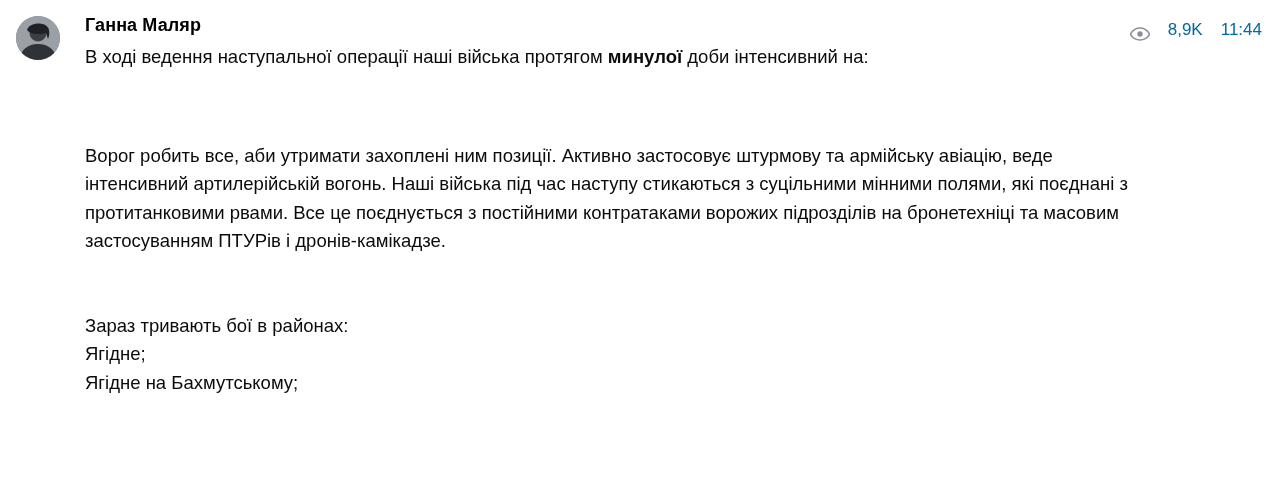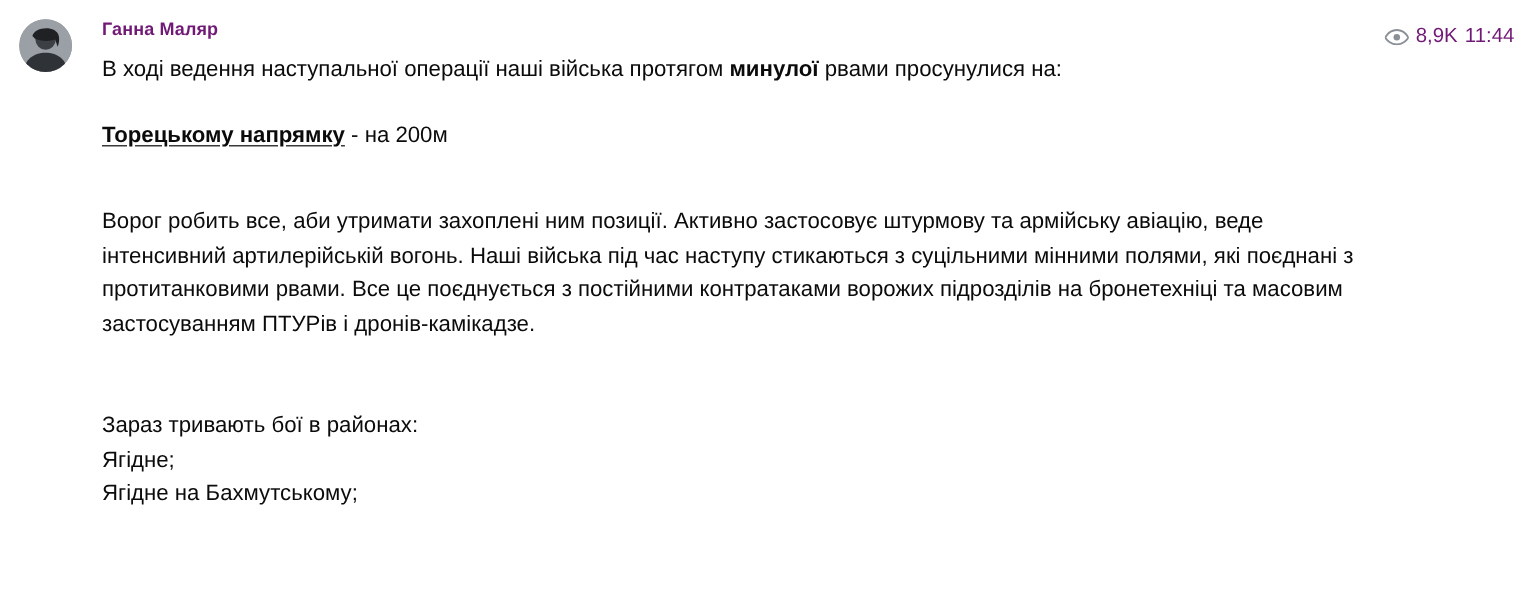--- a/index.html
+++ b/index.html
@@ -32,35 +32,35 @@
     background: #8a8f94;
   }
   .avatar svg {
     display: block;
   }
   .body {
     margin-left: 85px;
     margin-right: 120px;
   }
   .author {
-    font-size: 15px;
+    font-size: 18px;
     font-weight: bold;
-    color: #701a75;
+    color: #000000;
     letter-spacing: 0.1px;
     margin-bottom: 7px;
     line-height: 22px;
   }
   .meta {
     position: absolute;
     right: 18px;
     top: 20px;
     display: flex;
-    align-items: center;
-    gap: 6px;
-    color: #701a75;
+    align-items: flex-end;
+    gap: 18px;
+    color: #0369a1;
     font-size: 17px;
     line-height: 20px;
   }
   .meta .eye {
     display: inline-block;
     width: 20px;
     height: 14px;
   }
   .text {
     font-size: 18.5px;
@@ -112,28 +112,25 @@
     <span>11:44</span>
   </div>
 
   <div class="body">
 
     <div class="author">Ганна Маляр</div>
 
     <div class="text">
 
       <p class="para">
-        <span>В ході ведення наступальної операції  наші війська протягом </span><b>минулої</b><span> рвами просунулися на:</span>
+        <span>В ході ведення наступальної операції  наші війська протягом </span><b>минулої</b><span> доби інтенсивний на:</span>
       </p>
 
       <div class="spacer-lg"></div>
 
-      <p class="para">
-        <span class="u-bold">Торецькому напрямку</span><span> - на 200м</span>
-      </p>
 
       <div class="spacer-md"></div>
 
 
       <div class="spacer-md"></div>
 
       <p class="para">Ворог робить все, аби утримати захоплені ним позиції. Активно застосовує штурмову та армійську авіацію, веде інтенсивний артилерійській вогонь. Наші війська під час наступу стикаються з суцільними мінними полями, які поєднані з протитанковими рвами. Все це поєднується з постійними контратаками ворожих підрозділів на бронетехніці та масовим застосуванням ПТУРів і дронів-камікадзе.</p>
 
       <div class="spacer-xl"></div>
 

